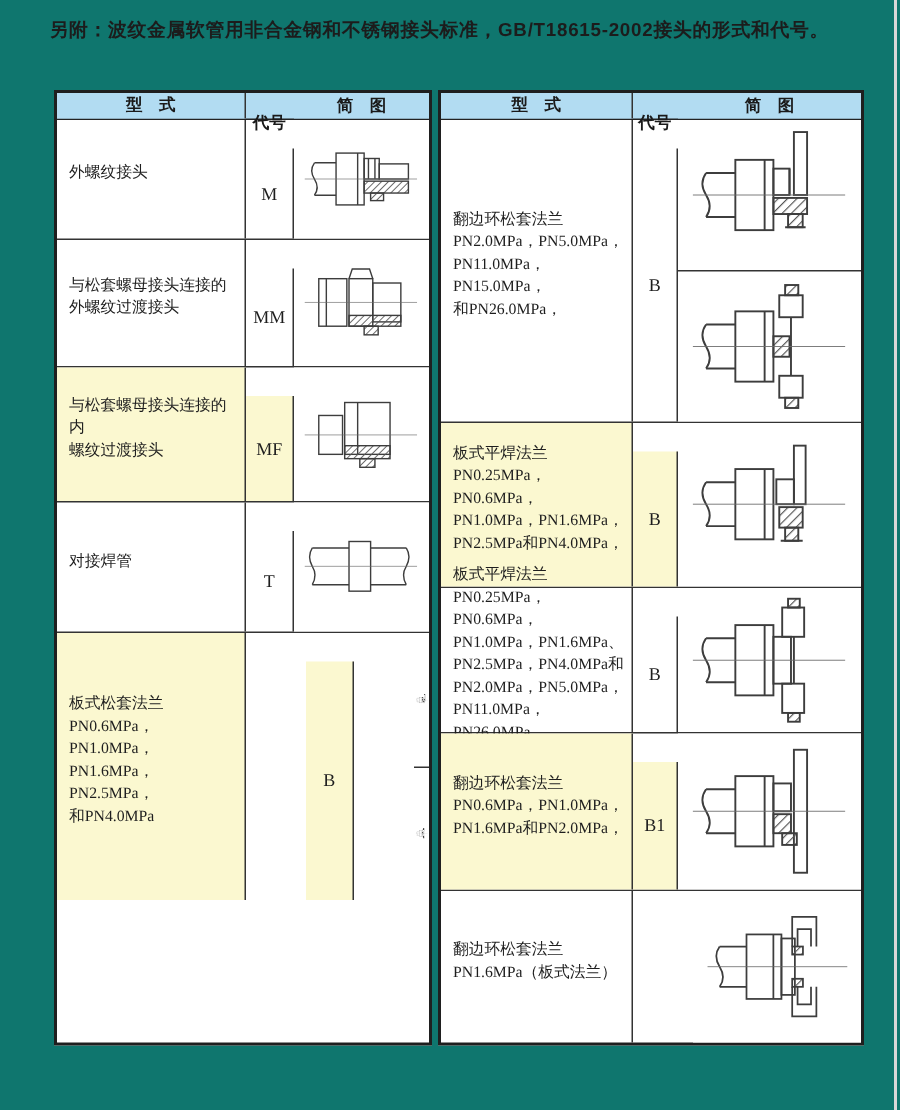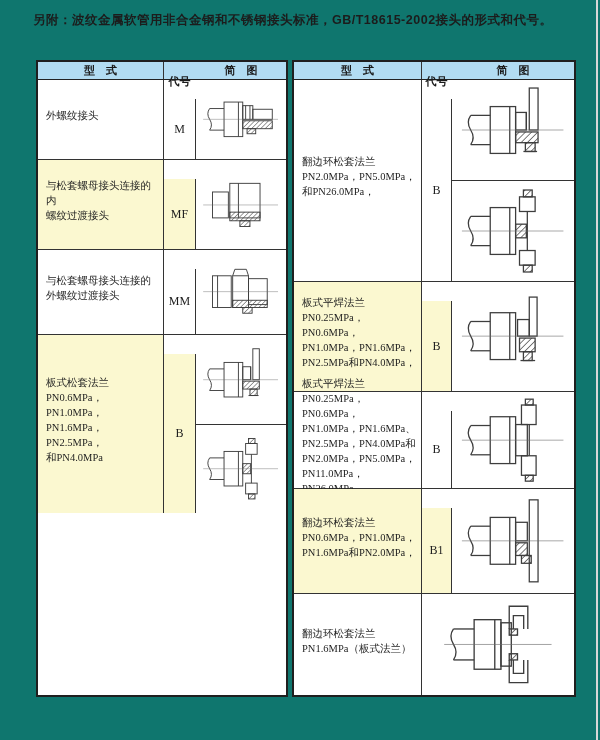--- a/index.html
+++ b/index.html
@@ -10,21 +10,21 @@
 
   .title{position:absolute;left:33px;top:12px;width:540px;
          font-size:12.5px;font-weight:bold;letter-spacing:.5px;color:#1c1c1c;}
 
   .table-wrap{position:absolute;left:36px;top:60px;display:flex;}
   .half{border:2px solid #1f1f1f;background:#fff;box-sizing:border-box;}
   .half-left{width:252px;margin-right:4px;}
   .half-right{width:284px;}
 
   .row{display:flex;border-bottom:1px solid #333;box-sizing:border-box;}
-  .row:last-child{border-bottom:none;}
+  .row:last-child{border-bottom:none;gap:40px;}
   .cell{box-sizing:border-box;}
   .cell-type,.cell-code{border-right:1px solid #333;}
   .half-left  .cell-type{width:126px;}
   .half-left  .cell-code{width:32px;}
   .half-right .cell-type{width:128px;}
   .half-right .cell-code{width:30px;}
   .cell-dia{flex:1;display:flex;flex-direction:column;background:#fff;}
 
   .header-row{height:18px;background:#b2dcf2;border-bottom:1.5px solid #222;}
   .header-row .cell{display:flex;align-items:center;justify-content:center;
@@ -83,55 +83,75 @@
                 <line class="s" x1="62" y1="26" x2="62" y2="45"></line>
                 <line class="s" x1="68" y1="26" x2="68" y2="45"></line>
                 <rect class="s" x="72" y="31" width="27" height="14"></rect>
                 <rect class="s h" x="58" y="47" width="41" height="11"></rect>
                 <rect class="s h" x="64" y="58" width="12" height="7"></rect>
                 <line class="cl" x1="3" y1="45" x2="107" y2="45"></line>
               </svg>
             </div>
           </div>
         </div>
-        <div class="row hl" style="height: 90px;">
-          <div class="cell cell-type">
-            <div>与松套螺母接头连接的内</div>
-            <div>螺纹过渡接头</div>
-          </div>
-          <div class="cell cell-code">MF</div>
-          <div class="cell cell-dia">
-            <div class="dia-sub">
-              <svg viewBox="0 0 110 90" preserveAspectRatio="xMidYMid meet">
-                <rect class="s" x="16" y="27" width="22" height="36"></rect>
-                <rect class="s" x="40" y="15" width="42" height="48"></rect>
-                <line class="s" x1="52" y1="15" x2="52" y2="63"></line>
-                <rect class="s h" x="40" y="55" width="42" height="12"></rect>
-                <rect class="s h" x="54" y="67" width="14" height="8"></rect>
-                <line class="cl" x1="3" y1="45" x2="107" y2="45"></line>
-              </svg>
-            </div>
-          </div>
-        </div>
         <div class="row" style="height: 85px;">
           <div class="cell cell-type">
             <div>与松套螺母接头连接的</div>
             <div>外螺纹过渡接头</div>
           </div>
           <div class="cell cell-code">MM</div>
           <div class="cell cell-dia">
             <div class="dia-sub">
               <svg viewBox="0 0 110 90" preserveAspectRatio="xMidYMid meet">
                 <rect class="s" x="16" y="23" width="26" height="44"></rect>
                 <line class="s" x1="23" y1="23" x2="23" y2="67"></line>
                 <path class="s" d="M44,23 l3,-9 h16 l3,9"></path>
                 <rect class="s" x="44" y="23" width="22" height="44"></rect>
                 <rect class="s" x="66" y="27" width="26" height="36"></rect>
                 <rect class="s h" x="44" y="57" width="48" height="10"></rect>
                 <rect class="s h" x="58" y="67" width="13" height="8"></rect>
+                <line class="cl" x1="3" y1="45" x2="107" y2="45"></line>
+              </svg>
+            </div>
+          </div>
+        </div>
+        <div class="row hl" style="height: 90px;">
+          <div class="cell cell-type">
+            <div>与松套螺母接头连接的内</div>
+            <div>螺纹过渡接头</div>
+          </div>
+          <div class="cell cell-code">MF</div>
+          <div class="cell cell-dia">
+            <div class="dia-sub">
+              <svg viewBox="0 0 110 90" preserveAspectRatio="xMidYMid meet">
+                <rect class="s" x="16" y="27" width="22" height="36"></rect>
+                <rect class="s" x="40" y="15" width="42" height="48"></rect>
+                <line class="s" x1="52" y1="15" x2="52" y2="63"></line>
+                <rect class="s h" x="40" y="55" width="42" height="12"></rect>
+                <rect class="s h" x="54" y="67" width="14" height="8"></rect>
+                <line class="cl" x1="3" y1="45" x2="107" y2="45"></line>
+              </svg>
+            </div>
+          </div>
+        </div>
+        <div class="row" style="height: 87px;">
+          <div class="cell cell-type">
+            <div>对接焊管</div>
+          </div>
+          <div class="cell cell-code">T</div>
+          <div class="cell cell-dia">
+            <div class="dia-sub">
+              <svg viewBox="0 0 110 90" preserveAspectRatio="xMidYMid meet">
+                <path class="s" d="M10,28 q-5,8 0,17 q5,8 0,17"></path>
+                <line class="s" x1="10" y1="28" x2="44" y2="28"></line>
+                <line class="s" x1="10" y1="62" x2="44" y2="62"></line>
+                <rect class="s" x="44" y="22" width="20" height="46"></rect>
+                <line class="s" x1="64" y1="28" x2="97" y2="28"></line>
+                <line class="s" x1="64" y1="62" x2="97" y2="62"></line>
+                <path class="s" d="M97,28 q5,8 0,17 q-5,8 0,17"></path>
                 <line class="cl" x1="3" y1="45" x2="107" y2="45"></line>
               </svg>
             </div>
           </div>
         </div>
         <div class="row hl" style="height: 178px;">
           <div class="cell cell-type">
             <div>板式松套法兰</div>
             <div>PN0.6MPa，PN1.0MPa，</div>
             <div>PN1.6MPa，PN2.5MPa，</div>
@@ -177,20 +197,21 @@
     <div class="half half-right" id="half-right">
       <div class="row header-row">
         <div class="cell cell-type" style="justify-content:center;align-items:center;padding:0">型　式</div>
         <div class="cell cell-code">代号</div>
         <div class="cell cell-dia" style="align-items:center;justify-content:center;flex-direction:row;font-weight:bold;font-size:11px;background:#b2dcf2">简　图</div>
       </div>
     <div class="row" style="height: 202px;">
           <div class="cell cell-type">
             <div>翻边环松套法兰</div>
             <div>PN2.0MPa，PN5.0MPa，</div>
+            <div>PN11.0MPa，PN15.0MPa，</div>
             <div>和PN26.0MPa，</div>
           </div>
           <div class="cell cell-code">B</div>
           <div class="cell cell-dia">
             <div class="dia-sub">
               <svg viewBox="0 0 110 90" preserveAspectRatio="xMidYMid meet">
                 <path class="s" d="M12,30 q-5,7 0,15 q5,8 0,15"></path>
                 <line class="s" x1="12" y1="30" x2="32" y2="30"></line>
                 <line class="s" x1="12" y1="60" x2="32" y2="60"></line>
                 <rect class="s" x="32" y="21" width="26" height="48"></rect>

